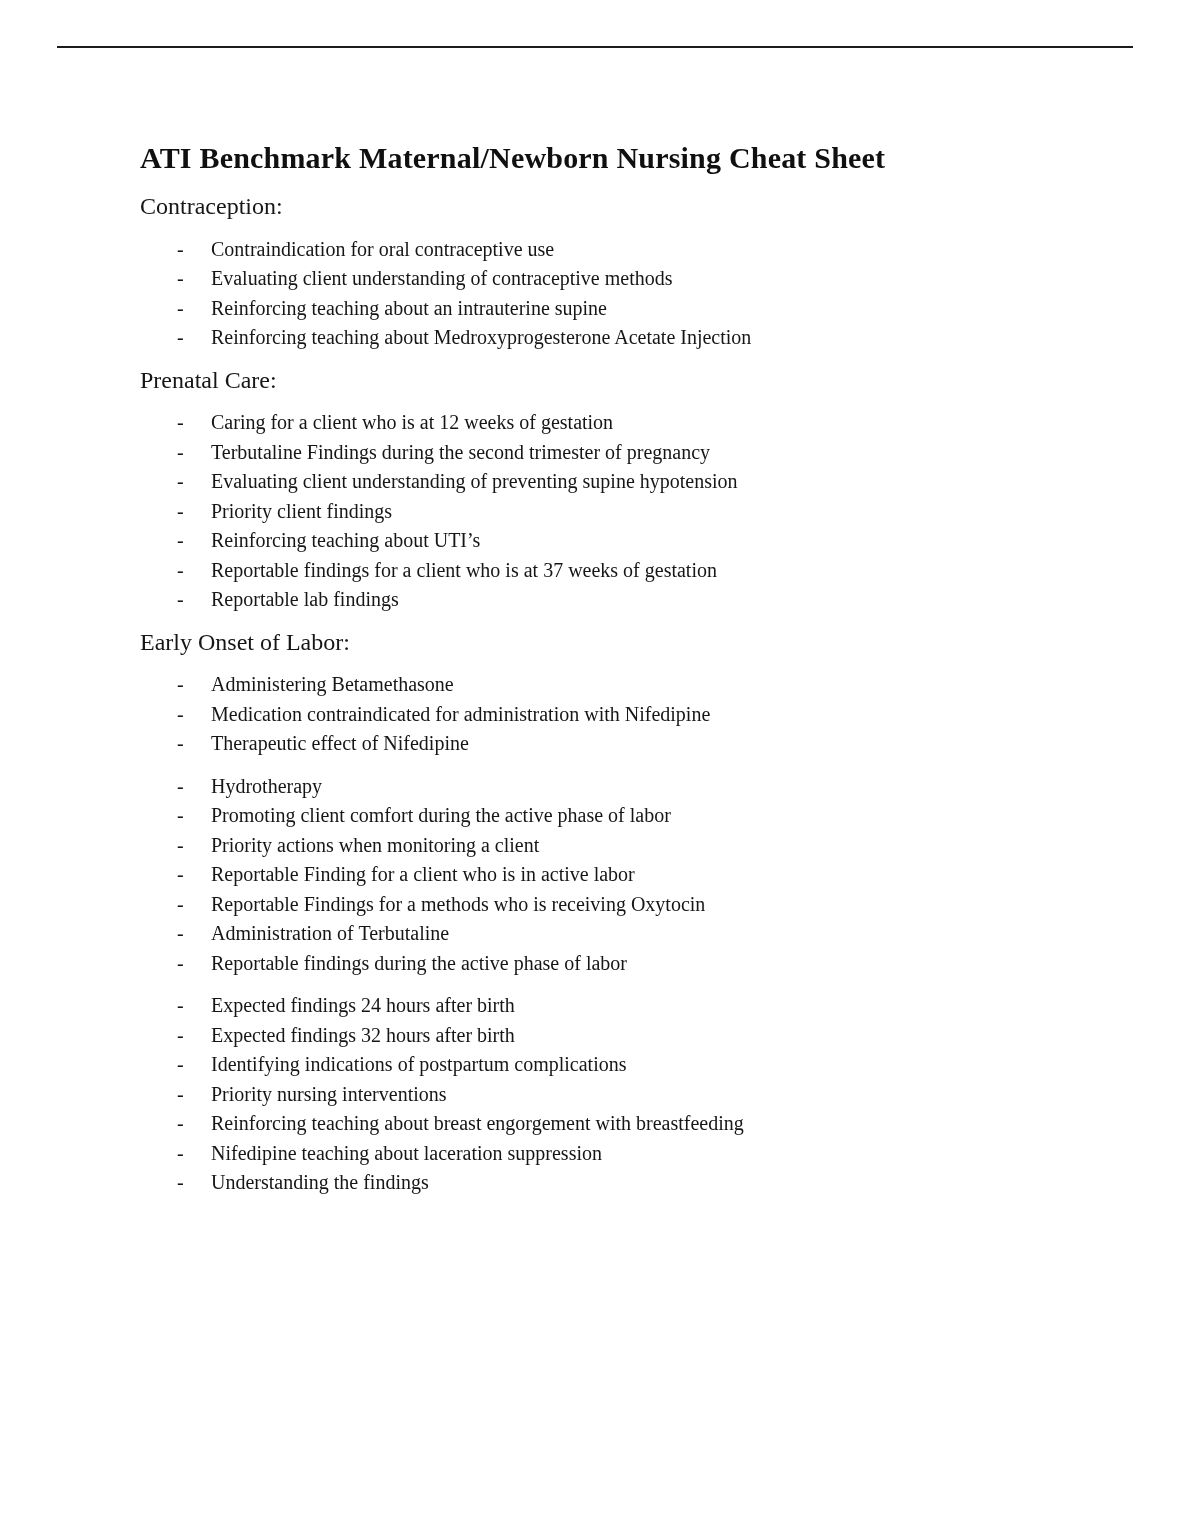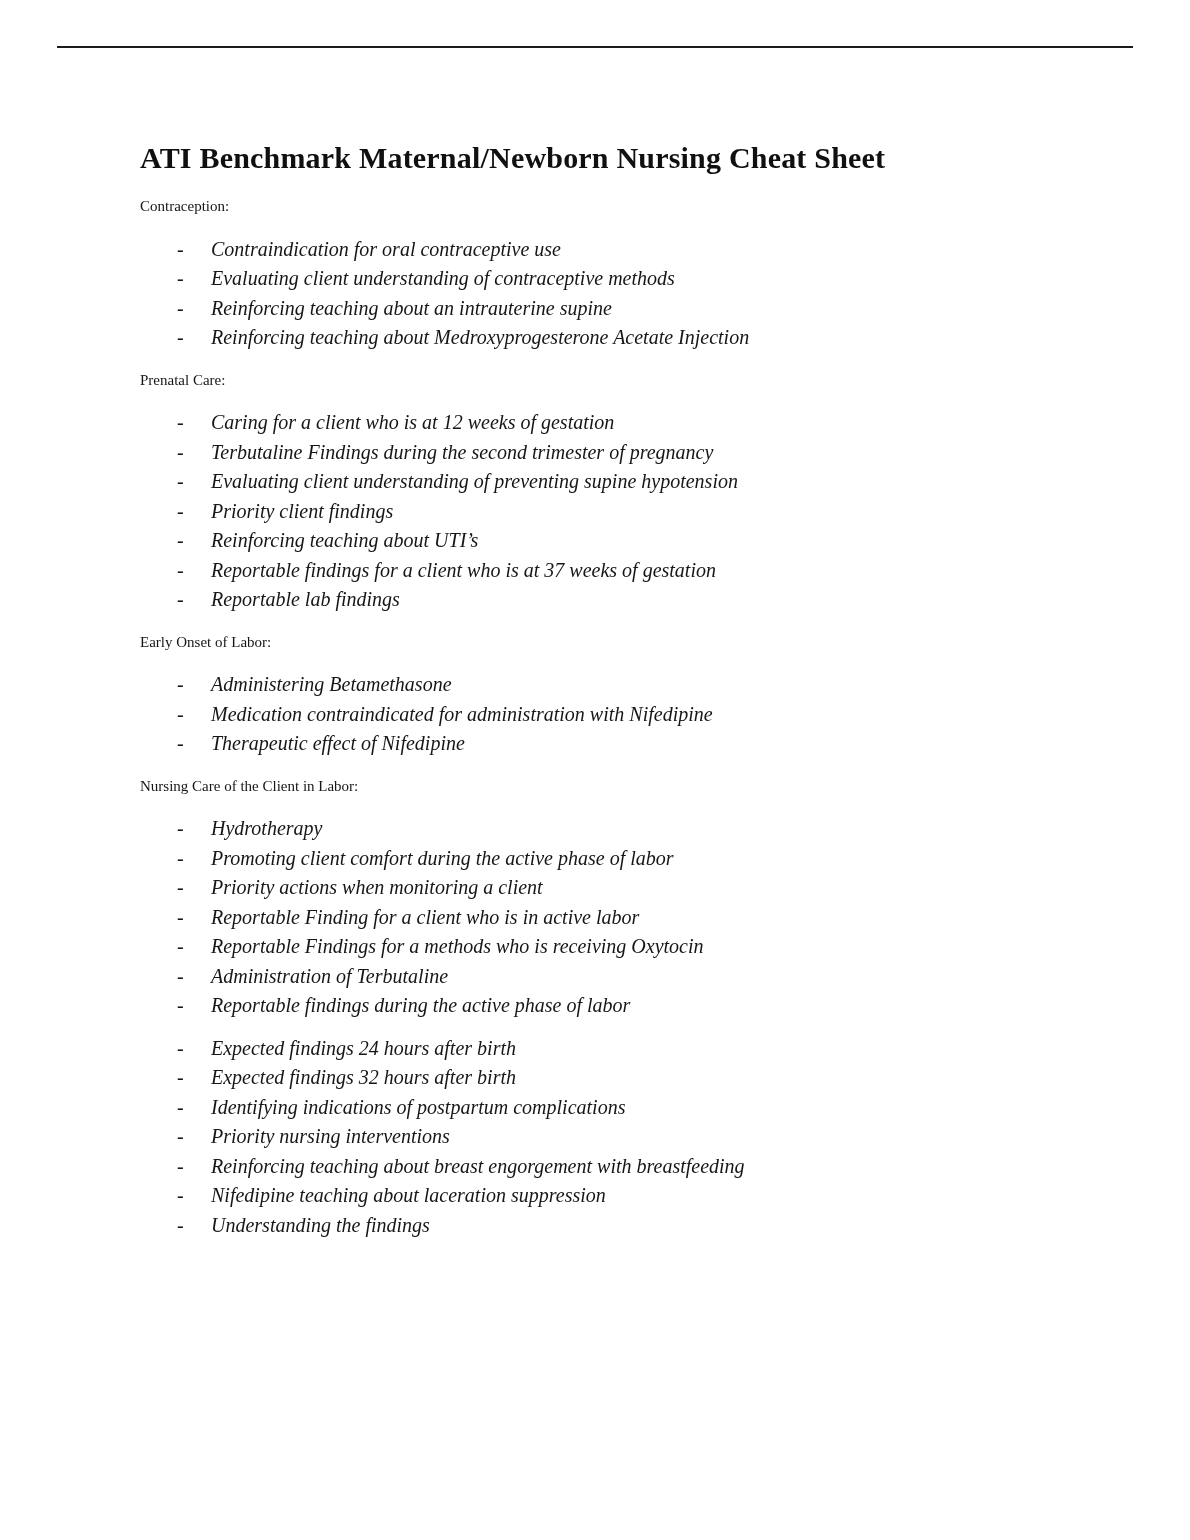--- a/index.html
+++ b/index.html
@@ -31,21 +31,21 @@
   }
   h1.doc-title {
     font-size: 30px;
     font-weight: bold;
     line-height: 1.2;
     margin: 0 0 16px 0;
     color: #101010;
     letter-spacing: 0.2px;
   }
   .section-heading {
-    font-size: 15px;
+    font-size: 24px;
     line-height: 29.5px;
     margin: 11px 0;
     color: #161616;
   }
   .list {
     margin: 13px 0;
   }
   .list-item {
     display: flex;
     align-items: flex-start;
@@ -53,21 +53,20 @@
     font-size: 20px;
   }
   .list-item .dash {
     flex: 0 0 auto;
     width: 34px;
     padding-left: 37px;
     box-sizing: content-box;
   }
   .list-item .item-text {
     flex: 1 1 auto;
-    font-style: italic;
   }
 </style>
 </head>
 <body>
 
 <div class="page">
   <div class="top-rule"></div>
   <div class="content">
     <h1 class="doc-title">ATI Benchmark Maternal/Newborn Nursing Cheat Sheet</h1>
     <div id="sections-root">
@@ -136,21 +135,20 @@
               <span class="dash">-</span>
               <span class="item-text">Medication contraindicated for administration with Nifedipine</span>
             </div>
             <div class="list-item">
               <span class="dash">-</span>
               <span class="item-text">Therapeutic effect of Nifedipine</span>
             </div>
           </div>
         </div>
         <div class="section">
-          <div class="section-heading">Nursing Care of the Client in Labor:</div>
           <div class="list">
             <div class="list-item">
               <span class="dash">-</span>
               <span class="item-text">Hydrotherapy</span>
             </div>
             <div class="list-item">
               <span class="dash">-</span>
               <span class="item-text">Promoting client comfort during the active phase of labor</span>
             </div>
             <div class="list-item">

